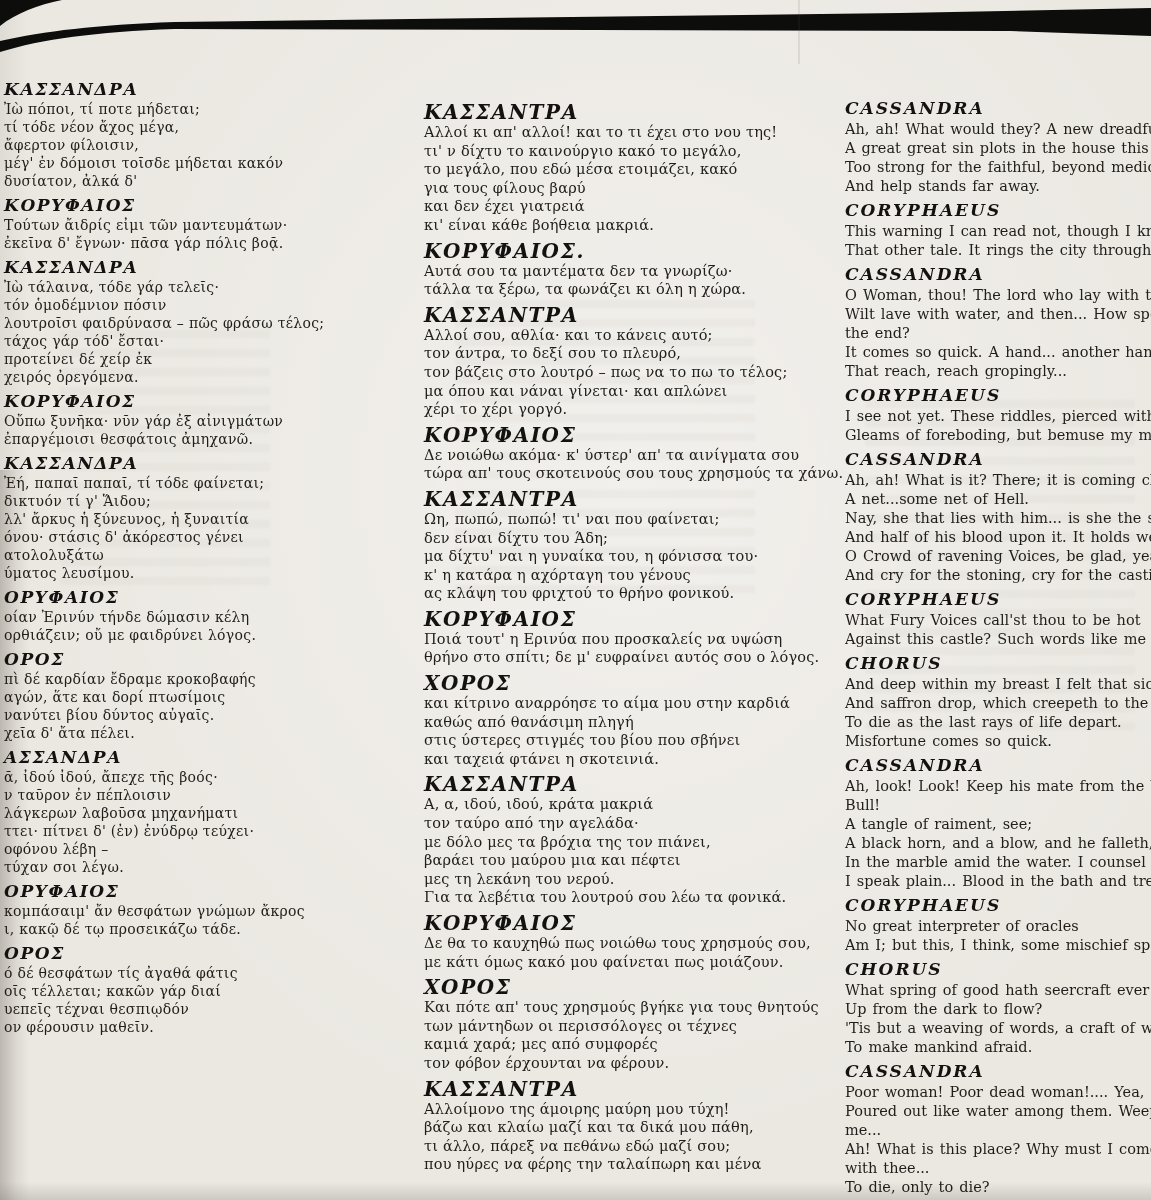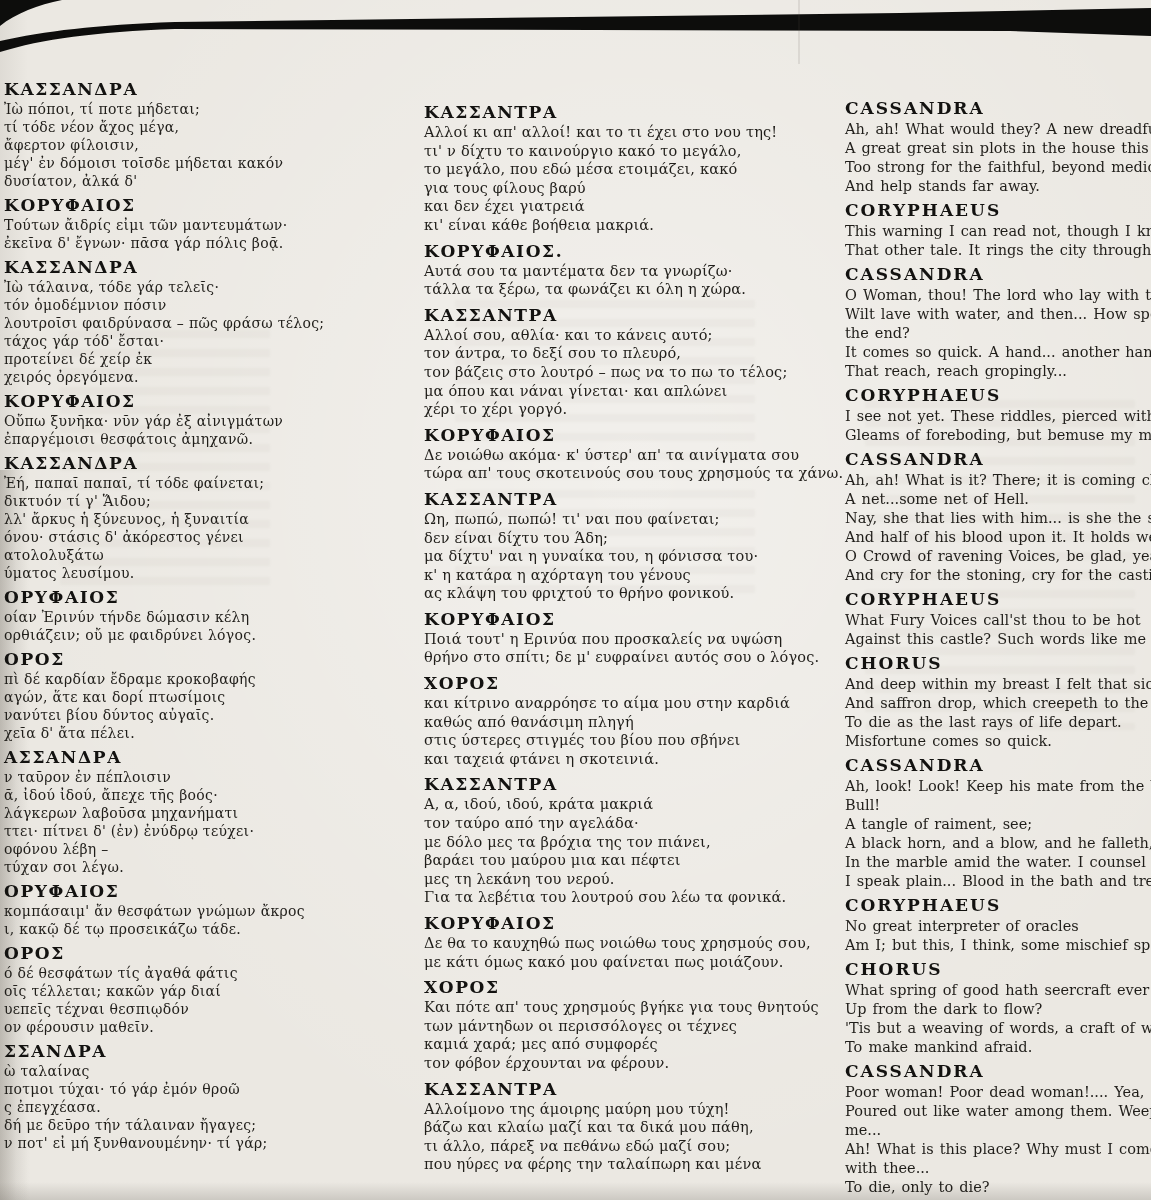--- a/index.html
+++ b/index.html
@@ -33,31 +33,31 @@
   }
   
   .ghost{
     position:absolute;pointer-events:none;opacity:0.55;filter:blur(1.2px);
     background:repeating-linear-gradient(180deg,
       rgba(105,98,86,0.075) 0px, rgba(105,98,86,0.075) 8px,
       rgba(0,0,0,0) 8px, rgba(0,0,0,0) 19px);
   }
   .col{position:absolute;white-space:nowrap;}
   .col .speaker{
-    font-weight:700;letter-spacing:1.6px;color:#131210;
+    font-weight:700;letter-spacing:1.6px;color:#131210;font-style:italic;
   }
   .col .line{color:#201e1a;}
 
   #col-ancient{left:4px;top:74px;width:330px;font-size:14px;}
   #col-ancient .line{line-height:18px;letter-spacing:0.3px;}
   #col-ancient .speaker{font-size:17px;line-height:20px;margin:5px 0 1px 0;}
 
   #col-modern{left:424px;top:96px;width:370px;font-size:14.5px;}
   #col-modern .line{line-height:18.6px;letter-spacing:0.2px;}
-  #col-modern .speaker{font-size:17px;line-height:20px;margin:6px 0 1px 0;}
+  #col-modern .speaker{font-size:20px;line-height:20px;margin:6px 0 1px 0;}
 
   #col-english{left:845px;top:94px;width:306px;font-size:14.5px;}
   #col-english .line{line-height:19px;word-spacing:1.5px;}
   #col-english .speaker{font-size:17px;line-height:21px;margin:4px 0 1px 0;letter-spacing:2px;}
 </style>
 </head>
 <body>
 
 <div id="page">
 
@@ -117,46 +117,38 @@
       </div>
       <div class="block">
         <div class="speaker">ΟΡΟΣ</div>
         <div class="line">πὶ δέ καρδίαν ἔδραμε κροκοβαφής</div>
         <div class="line">αγών, ἅτε και δορί πτωσίμοις</div>
         <div class="line">νανύτει βίου δύντος αὐγαῖς.</div>
         <div class="line">χεῖα δ' ἄτα πέλει.</div>
       </div>
       <div class="block">
         <div class="speaker">ΑΣΣΑΝΔΡΑ</div>
+        <div class="line">ᾶ, ἰδού ἰδού, ἄπεχε τῆς βοός·</div>
         <div class="line">ν ταῦρον ἐν πέπλοισιν</div>
-        <div class="line">ᾶ, ἰδού ἰδού, ἄπεχε τῆς βοός·</div>
         <div class="line">λάγκερων λαβοῦσα μηχανήματι</div>
         <div class="line">ττει· πίτνει δ' (ἐν) ἐνύδρῳ τεύχει·</div>
         <div class="line">οφόνου λέβη –</div>
         <div class="line"> τύχαν σοι λέγω.</div>
       </div>
       <div class="block">
         <div class="speaker">ΟΡΥΦΑΙΟΣ</div>
         <div class="line">κομπάσαιμ' ἄν θεσφάτων γνώμων ἄκρος</div>
         <div class="line">ι, κακῷ δέ τῳ προσεικάζω τάδε.</div>
       </div>
       <div class="block">
         <div class="speaker">ΟΡΟΣ</div>
         <div class="line">ό δέ θεσφάτων τίς ἀγαθά φάτις</div>
         <div class="line">οῖς τέλλεται; κακῶν γάρ διαί</div>
         <div class="line">υεπεῖς τέχναι θεσπιῳδόν</div>
         <div class="line">ον φέρουσιν μαθεῖν.</div>
-      </div>
-      <div class="block">
-        <div class="speaker">ΣΣΑΝΔΡΑ</div>
-        <div class="line">ὼ ταλαίνας</div>
-        <div class="line">ποτμοι τύχαι· τό γάρ ἐμόν θροῶ</div>
-        <div class="line">ς ἐπεγχέασα.</div>
-        <div class="line">δή με δεῦρο τήν τάλαιναν ἤγαγες;</div>
-        <div class="line">ν ποτ' εἰ μή ξυνθανουμένην· τί γάρ;</div>
       </div>
     </div>
 
   <div id="col-modern" class="col">
       <div class="block">
         <div class="speaker">ΚΑΣΣΑΝΤΡΑ</div>
         <div class="line">Αλλοί κι απ' αλλοί! και το τι έχει στο νου της!</div>
         <div class="line">τι' ν δίχτυ το καινούργιο κακό το μεγάλο,</div>
         <div class="line">το μεγάλο, που εδώ μέσα ετοιμάζει, κακό</div>
         <div class="line">για τους φίλους βαρύ</div>

